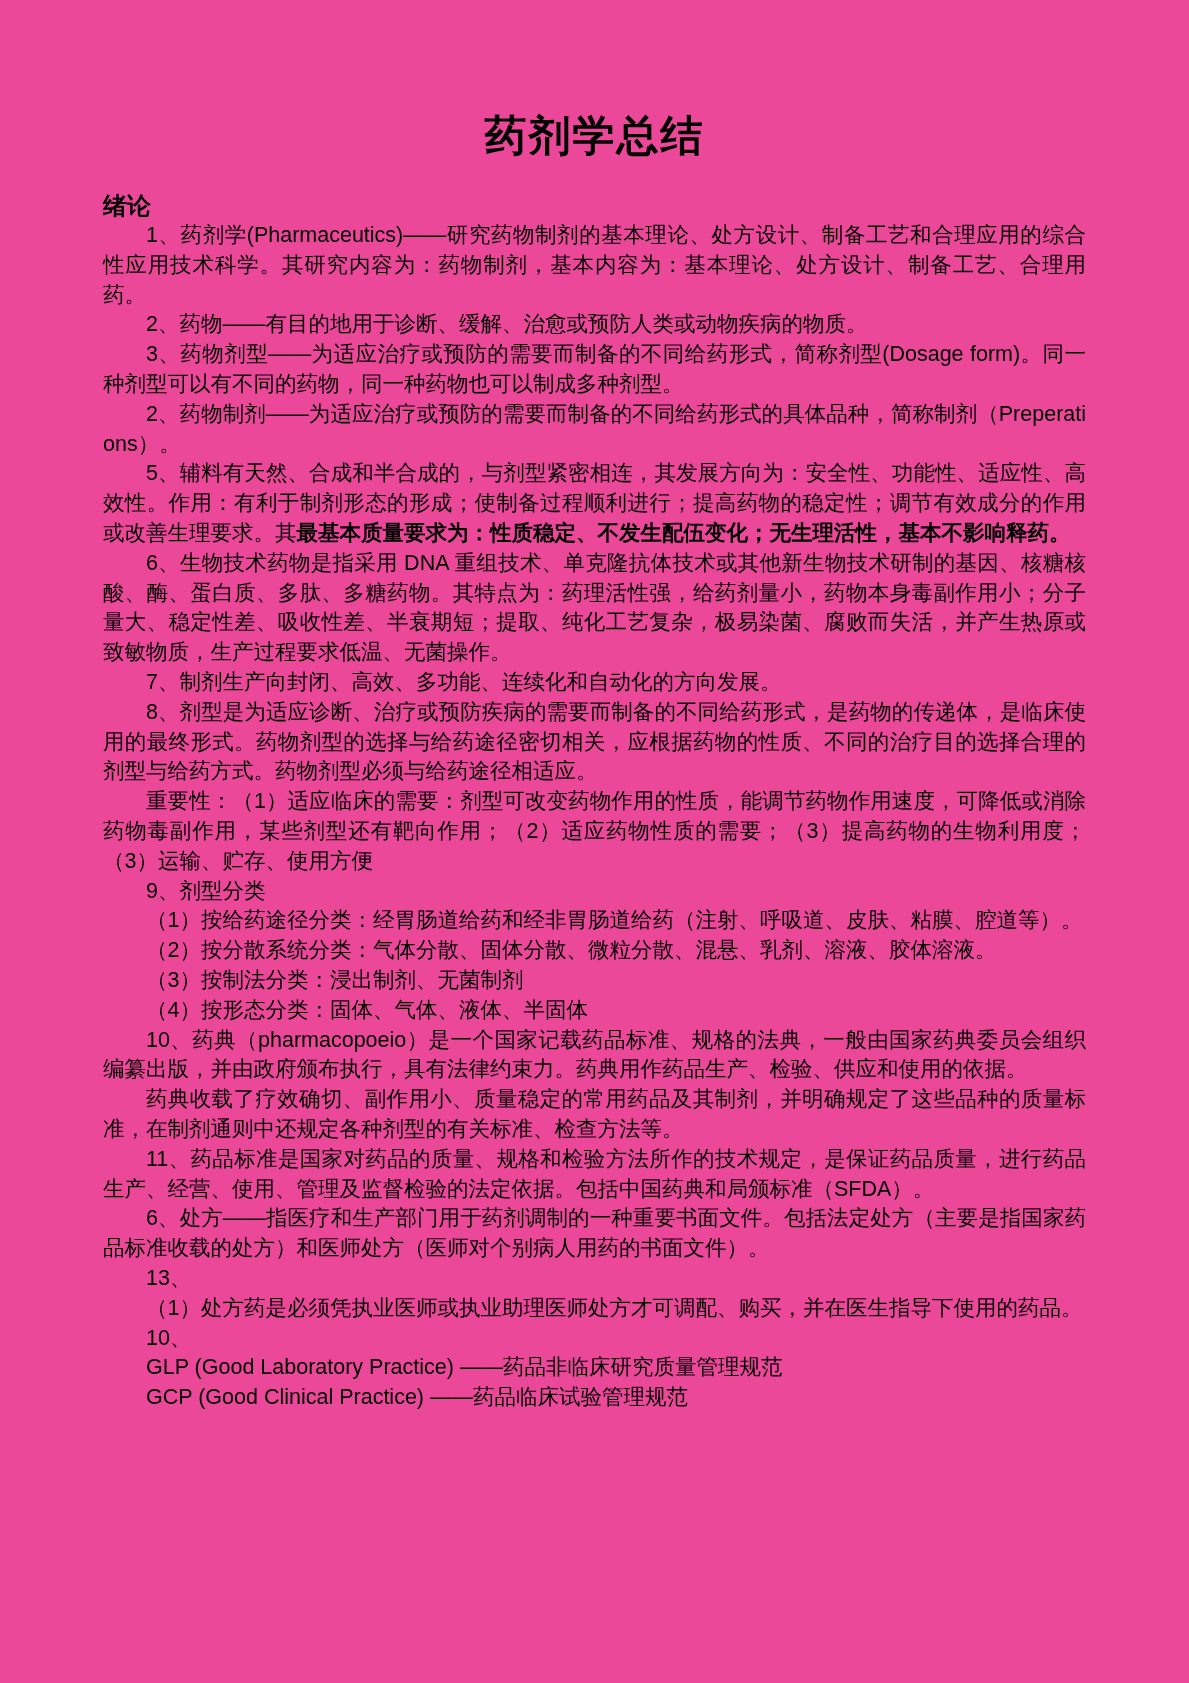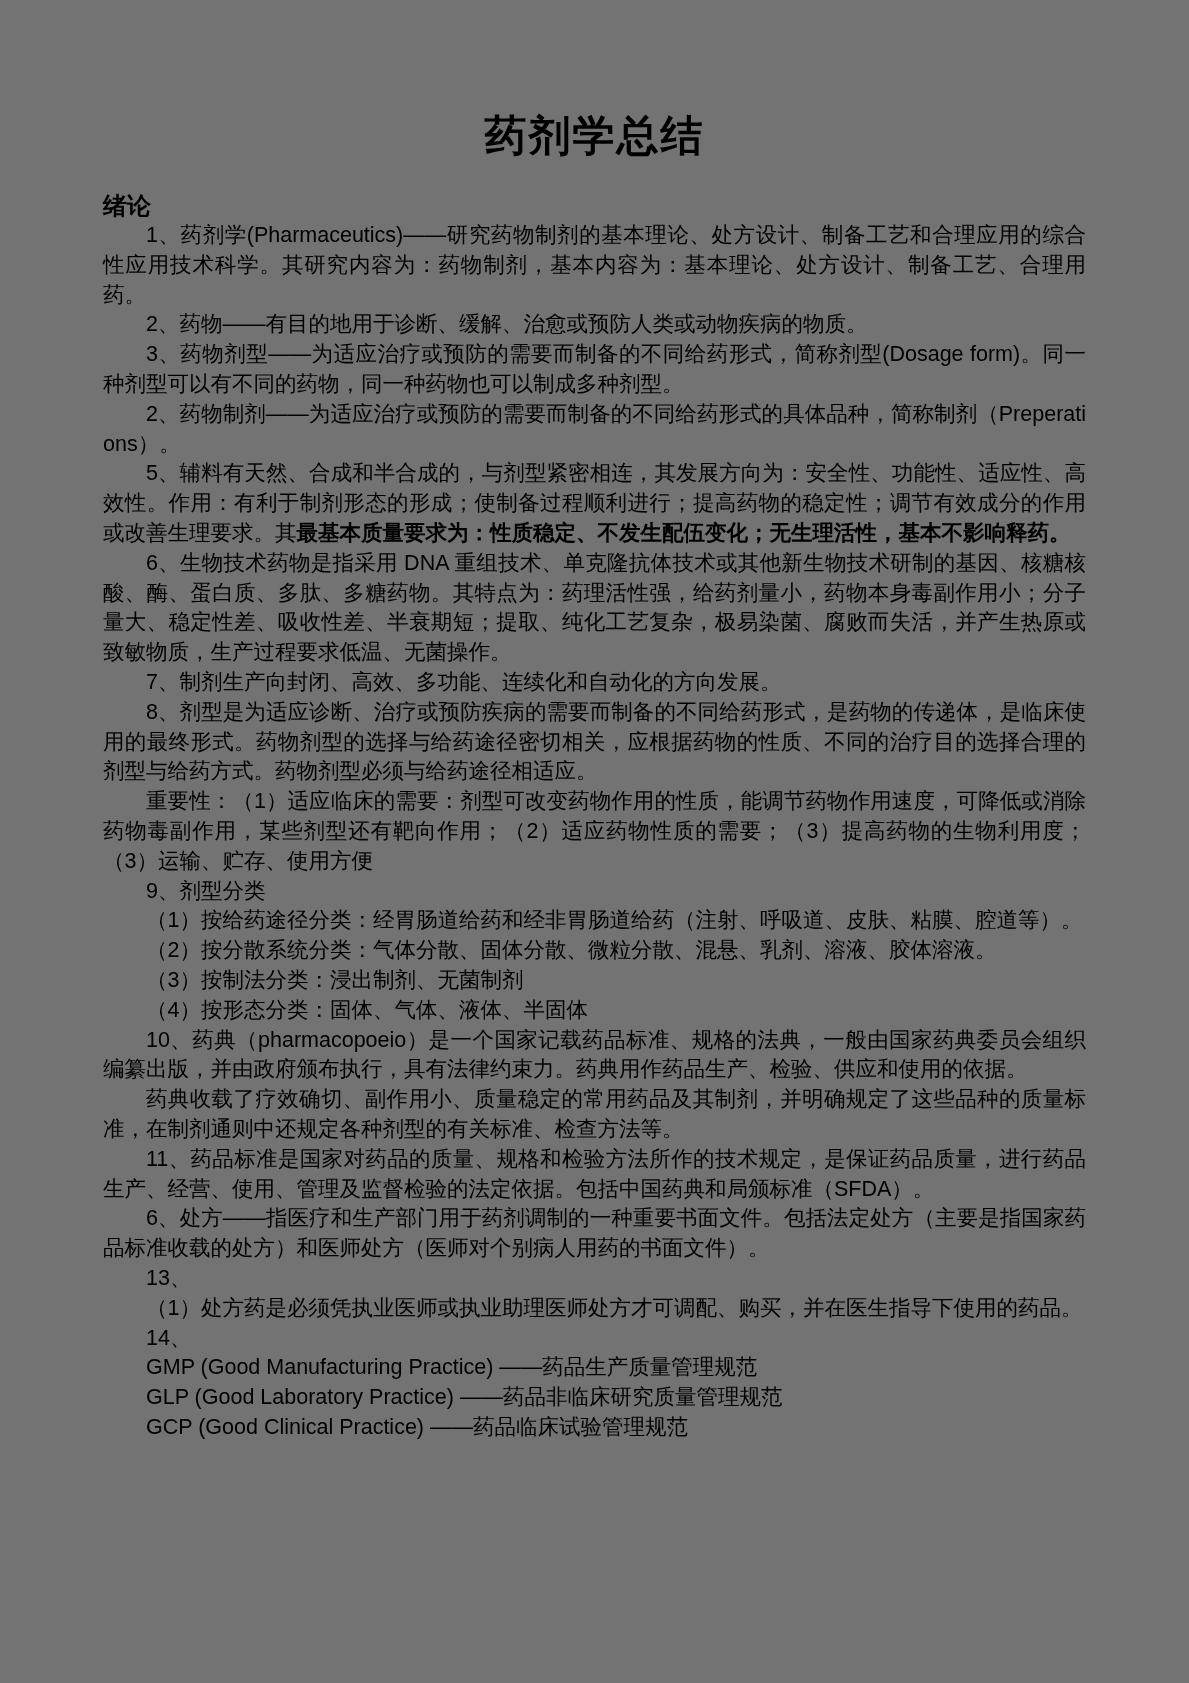--- a/index.html
+++ b/index.html
@@ -1,20 +1,20 @@
 <!DOCTYPE html>
 <html><head>
 <meta charset="utf-8">
 <style>
   html, body { margin: 0; padding: 0; background: #ffffff; }
   .page {
     position: relative;
     width: 1189px;
     height: 1683px;
-    background: #737373;
+    background: #ec4899;
     box-sizing: border-box;
     padding: 112px 103px 0 103px;
     color: #000;
     font-family: "Liberation Sans", "DejaVu Sans", sans-serif;
     overflow: hidden;
   }
   .doc-title {
     margin: 0;
     font-size: 42px;
     line-height: 1.15;
@@ -61,18 +61,17 @@
     <p class="para">（1）按给药途径分类：经胃肠道给药和经非胃肠道给药（注射、呼吸道、皮肤、粘膜、腔道等）。</p>
     <p class="para">（2）按分散系统分类：气体分散、固体分散、微粒分散、混悬、乳剂、溶液、胶体溶液。</p>
     <p class="para">（3）按制法分类：浸出制剂、无菌制剂</p>
     <p class="para">（4）按形态分类：固体、气体、液体、半固体</p>
     <p class="para">10、药典（pharmacopoeio）是一个国家记载药品标准、规格的法典，一般由国家药典委员会组织编纂出版，并由政府颁布执行，具有法律约束力。药典用作药品生产、检验、供应和使用的依据。</p>
     <p class="para">药典收载了疗效确切、副作用小、质量稳定的常用药品及其制剂，并明确规定了这些品种的质量标准，在制剂通则中还规定各种剂型的有关标准、检查方法等。</p>
     <p class="para">11、药品标准是国家对药品的质量、规格和检验方法所作的技术规定，是保证药品质量，进行药品生产、经营、使用、管理及监督检验的法定依据。包括中国药典和局颁标准（SFDA）。</p>
     <p class="para">6、处方——指医疗和生产部门用于药剂调制的一种重要书面文件。包括法定处方（主要是指国家药品标准收载的处方）和医师处方（医师对个别病人用药的书面文件）。</p>
     <p class="para">13、</p>
     <p class="para">（1）处方药是必须凭执业医师或执业助理医师处方才可调配、购买，并在医生指导下使用的药品。</p>
-    <p class="para">14、</p>
-    <p class="para">GMP (Good Manufacturing Practice)  ——药品生产质量管理规范</p>
+    <p class="para">10、</p>
     <p class="para">GLP (Good Laboratory Practice)  ——药品非临床研究质量管理规范</p>
     <p class="para">GCP (Good Clinical Practice)  ——药品临床试验管理规范</p>
   </div>
 </div>
 
 </body></html>

